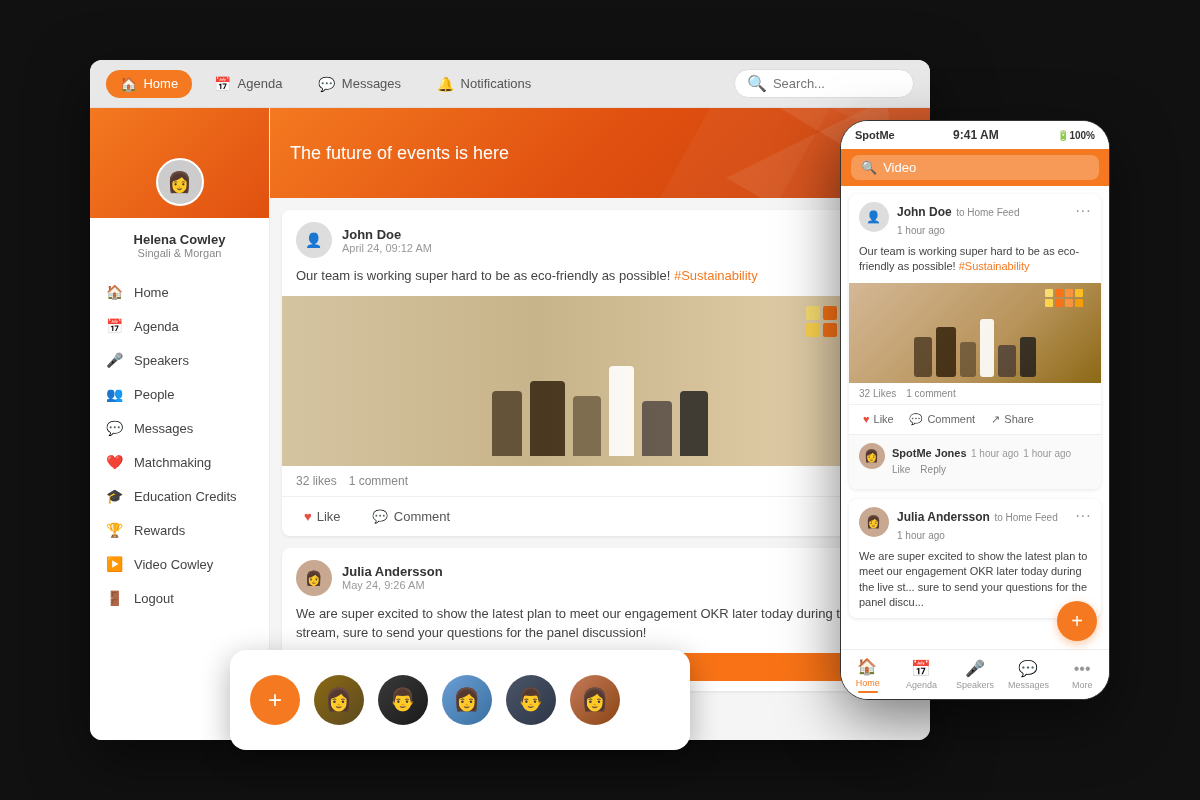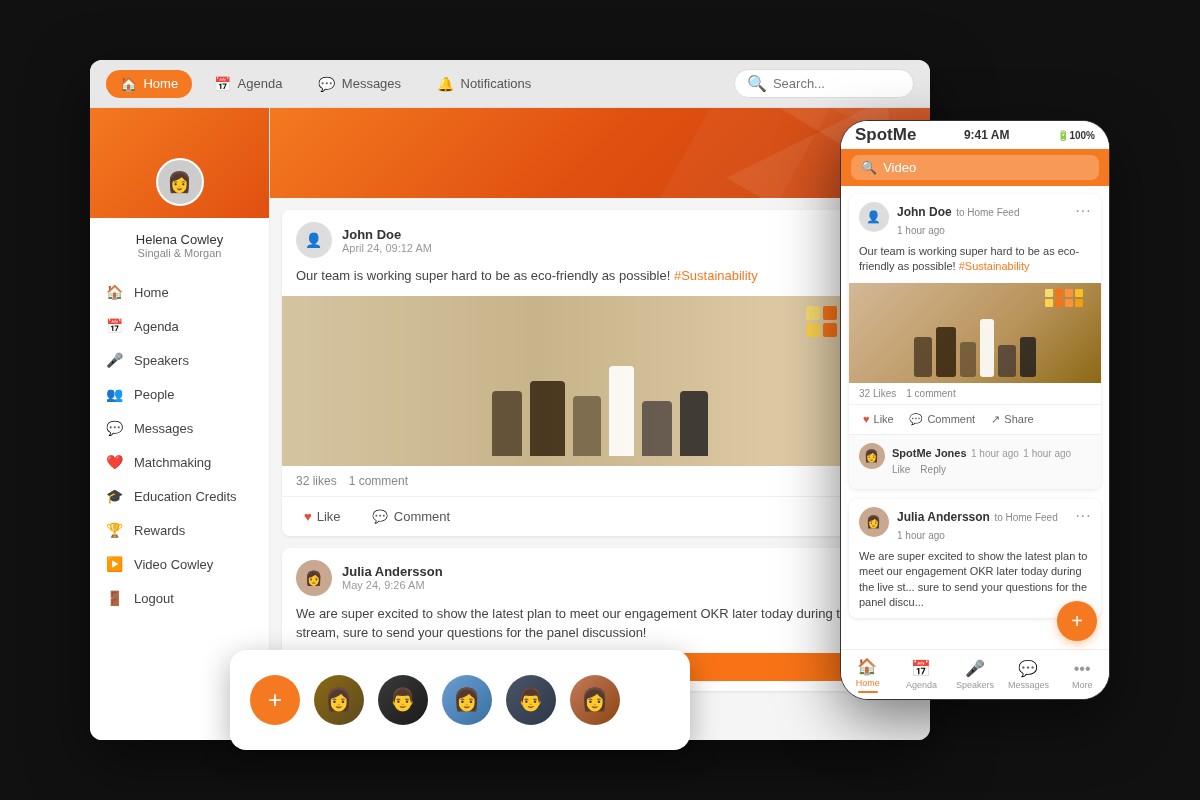--- a/index.html
+++ b/index.html
@@ -110,21 +110,21 @@
       background: #ccc;
       border: 2px solid white;
       overflow: hidden;
       display: flex;
       align-items: center;
       justify-content: center;
       font-size: 20px;
     }
     .profile-name {
       font-size: 13px;
-      font-weight: 400;
+      font-weight: 700;
       color: #333;
       margin-top: 6px;
     }
     .profile-company {
       font-size: 11px;
       color: #888;
     }
     .sidebar-profile-info {
       padding: 8px;
       text-align: center;
@@ -251,21 +251,21 @@
     .mobile-status-bar {
       background: white;
       height: 28px;
       display: flex;
       align-items: center;
       justify-content: space-between;
       padding: 0 14px;
       font-size: 10px;
       font-weight: 600;
     }
-    .mobile-carrier { color: #333; font-size: 17px; }
+    .mobile-carrier { color: #333; font-size: 11px; }
     .mobile-time { color: #333; font-size: 12px; font-weight: 700; }
     .mobile-battery { color: #333; font-size: 10px; }
     .mobile-search-bar {
       background: #f47920;
       padding: 6px 10px;
     }
     .mobile-search-input {
       background: rgba(255,255,255,0.25);
       border-radius: 8px;
       padding: 5px 10px;
@@ -539,20 +539,21 @@
             <span class="s-icon">🚪</span>
             <span>Logout</span>
           </div>
         </div>
       </div>
 
       <div class="main-content">
 
         <div class="hero-banner">
           <div style="z-index:1">
+            <div style="color:white;font-size:18px;font-weight:300;">The future of events is here</div>
           </div>
 
           <svg style="position:absolute;right:0;top:0;height:100%;opacity:0.3" viewBox="0 0 300 90">
             <polygon points="150,0 300,0 300,90" fill="rgba(255,255,255,0.3)"></polygon>
             <polygon points="80,0 200,0 150,90 30,90" fill="rgba(255,255,255,0.15)"></polygon>
             <polygon points="200,0 300,0 300,45" fill="rgba(255,255,255,0.2)"></polygon>
           </svg>
         </div>
 
         <div class="feed">

